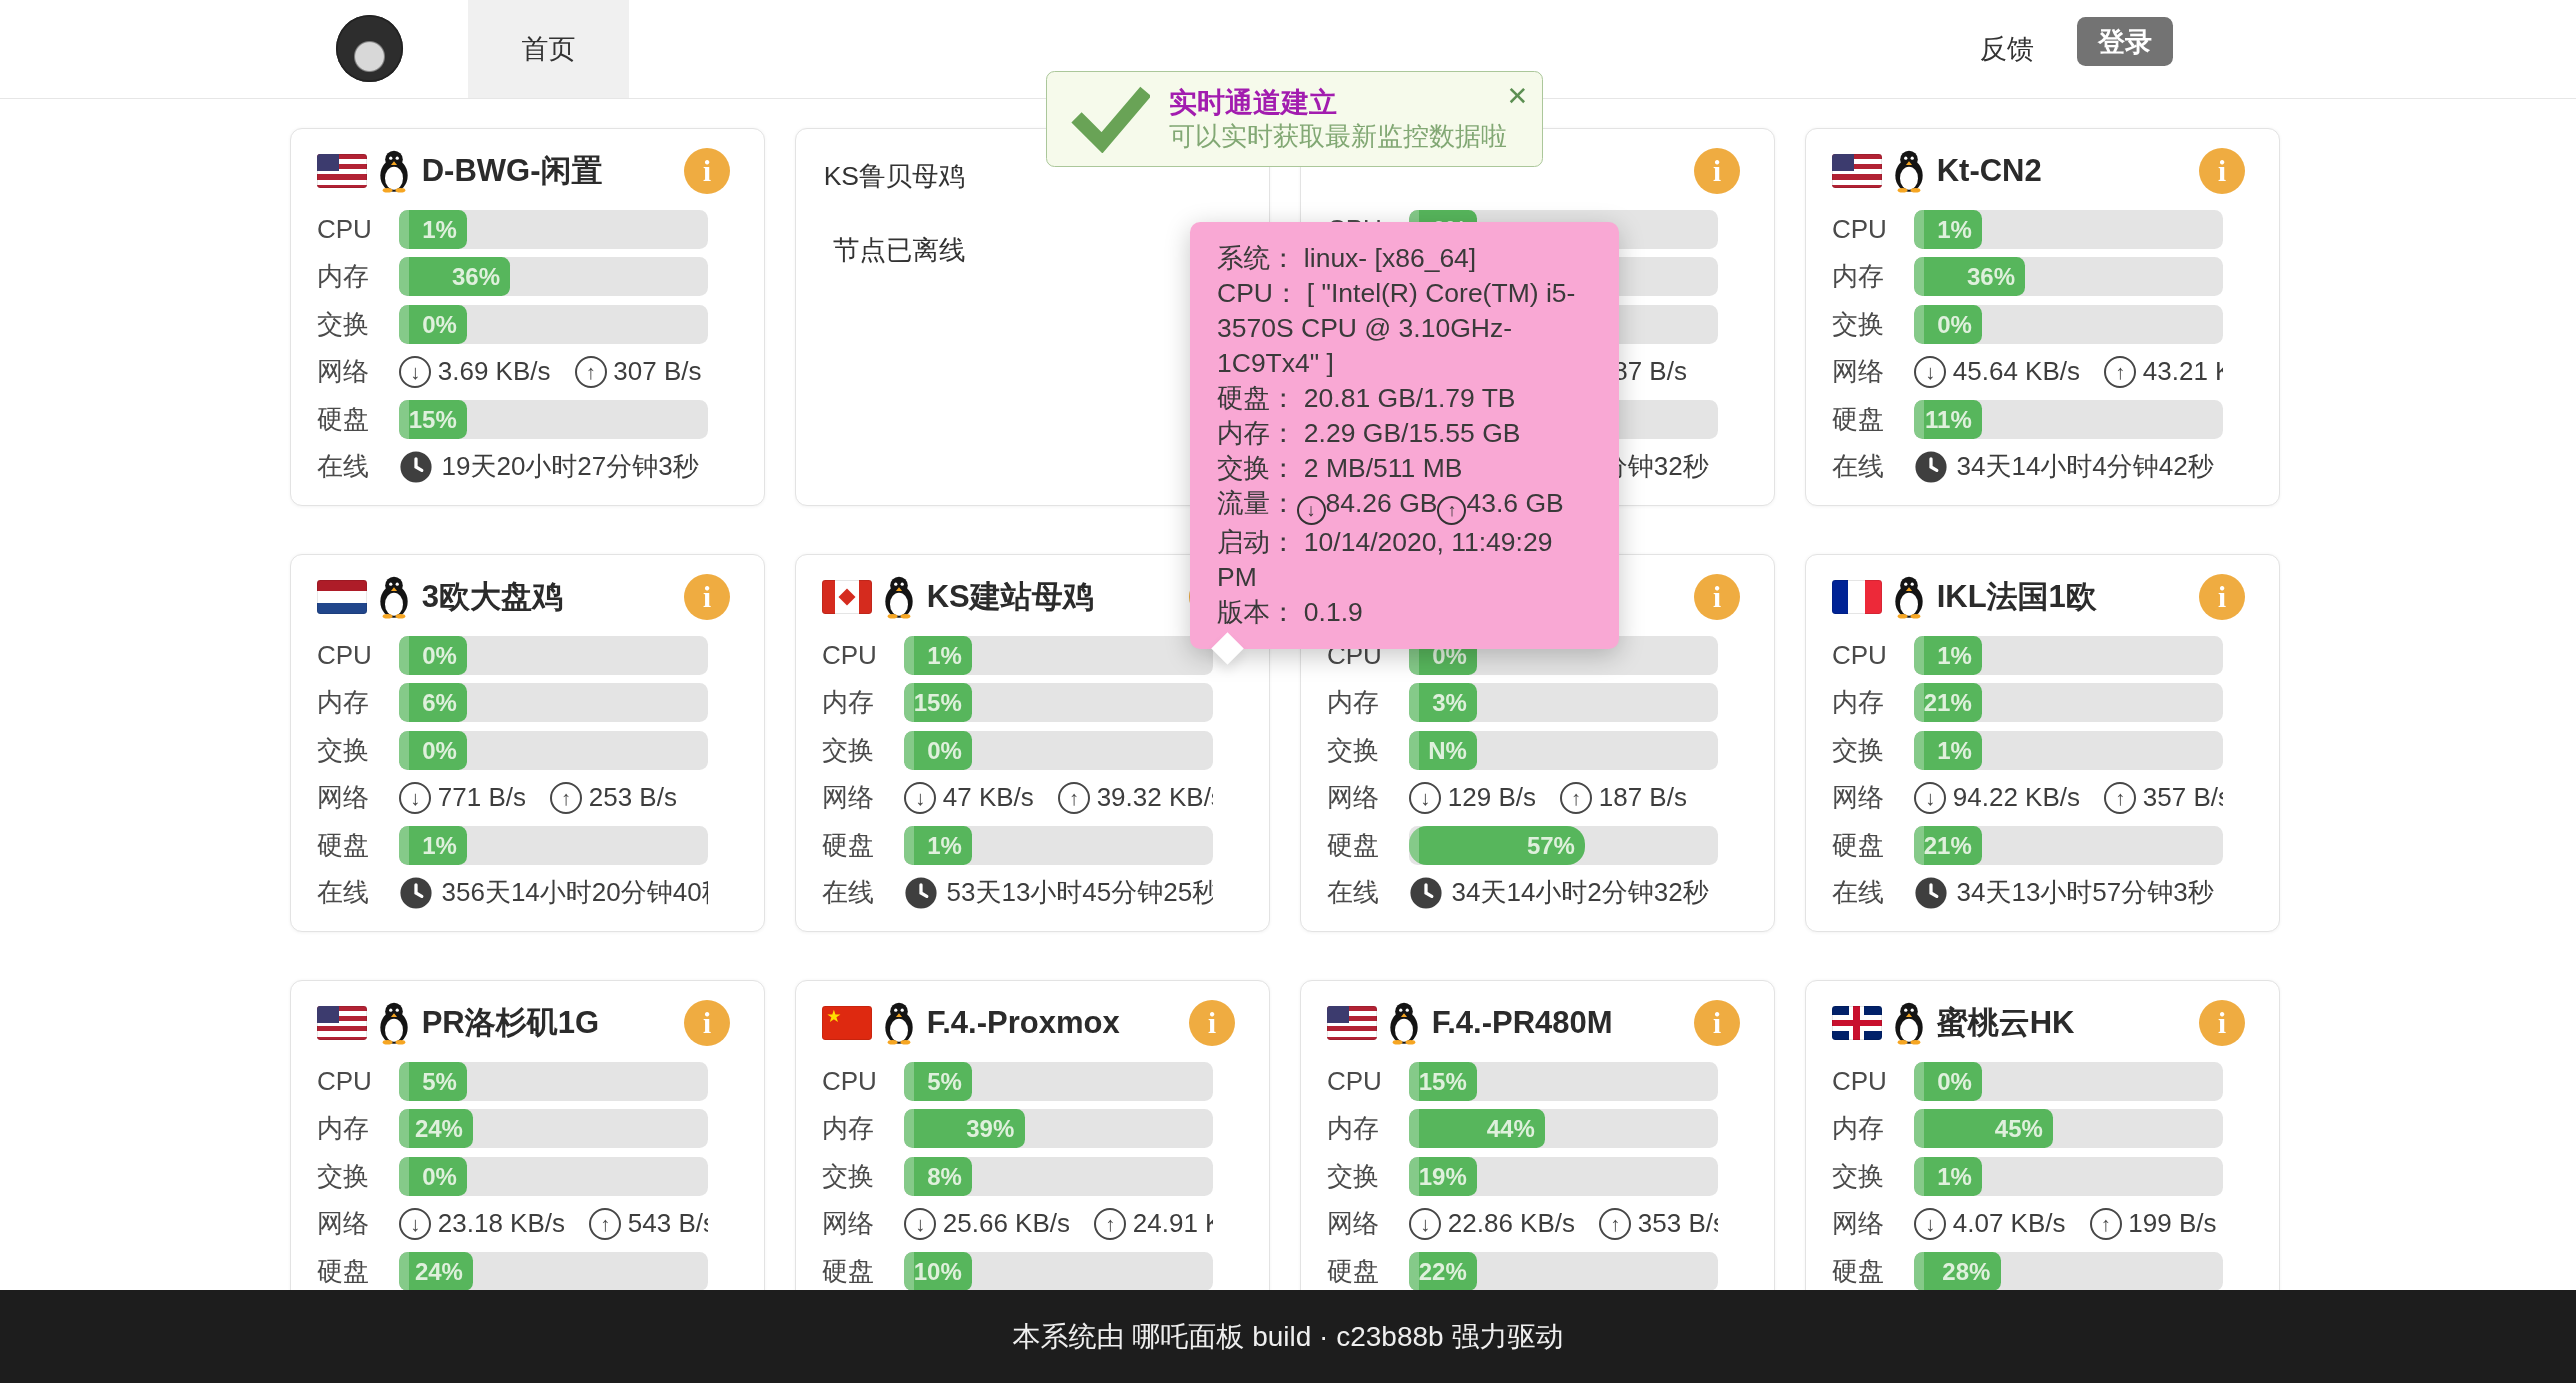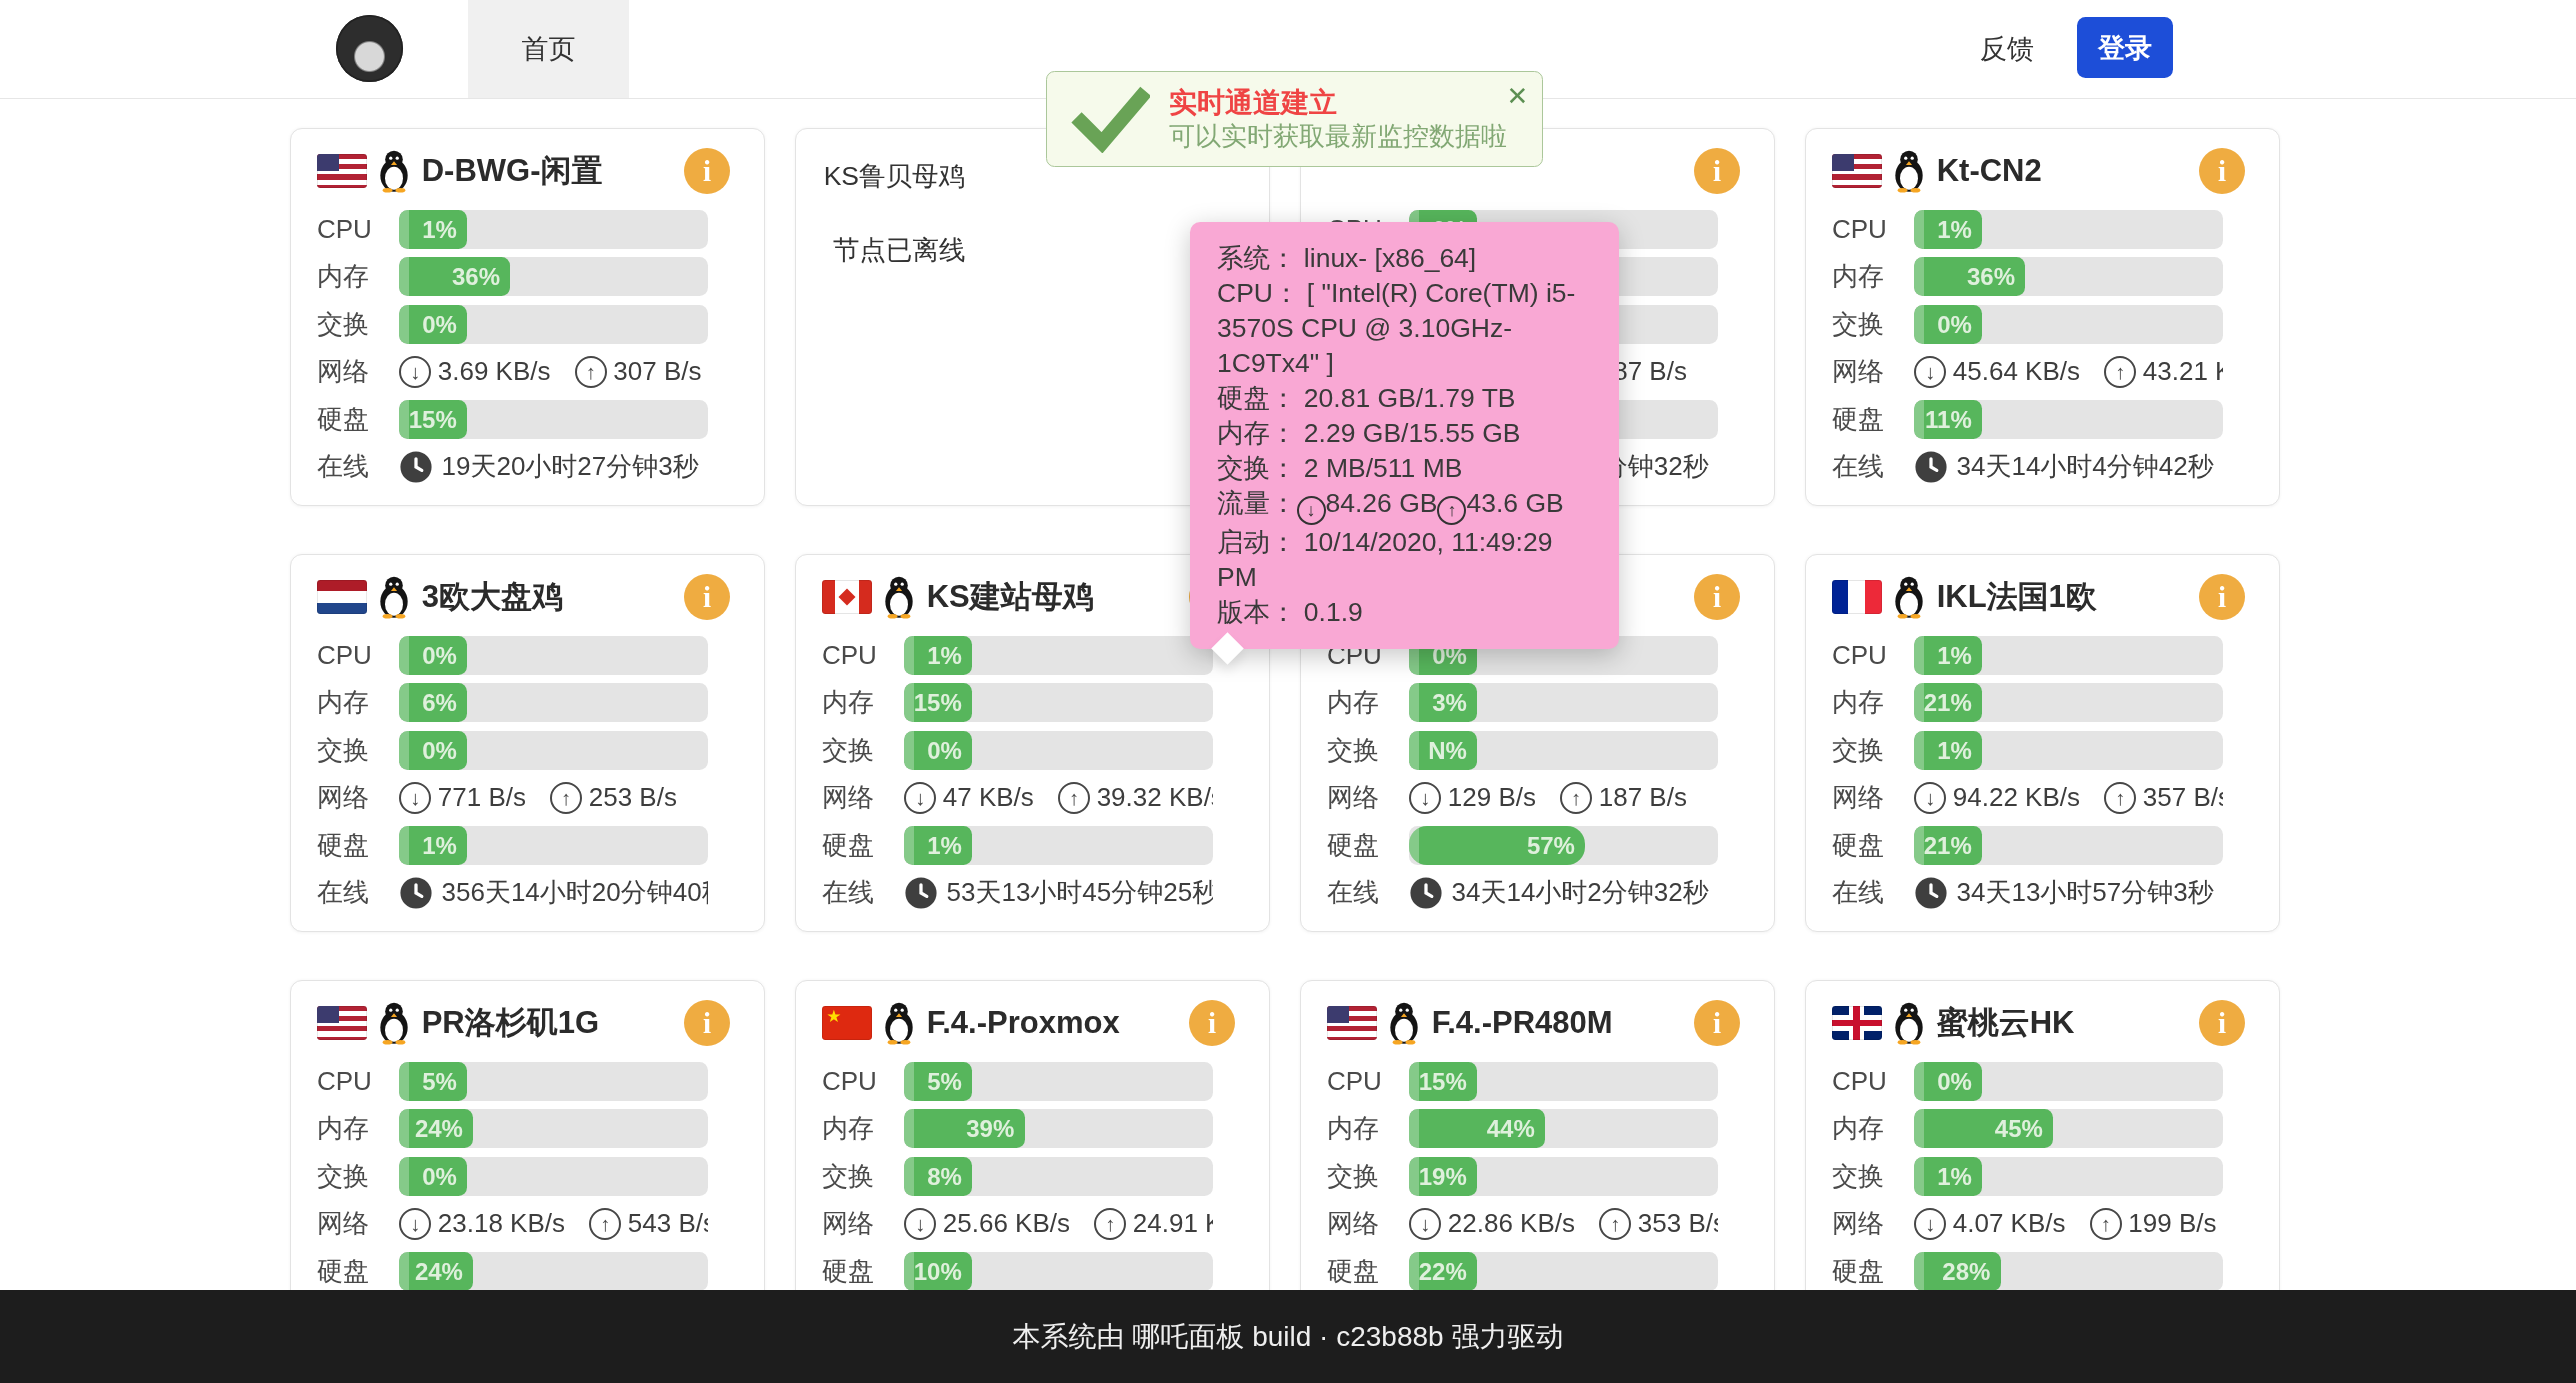--- a/index.html
+++ b/index.html
@@ -10,22 +10,22 @@
   
   .nav{position:absolute;left:0;top:0;width:2576px;height:98px;background:#fff;
        border-bottom:1.7px solid #e6e6e6;z-index:10;}
   .logo{position:absolute;left:336px;top:15.4px;width:67px;height:67px;border-radius:50%;
         background:radial-gradient(circle at 50% 62%, #d8d8d8 0 26%, #2d2d2d 30%);
         box-shadow:inset 0 0 0 1.7px #222;}
   .tab-home{position:absolute;left:468px;top:0;width:161px;height:98px;background:#f0f0f0;
         display:flex;align-items:center;justify-content:center;font-size:27px;color:#333;cursor:pointer;}
   .feedback{position:absolute;left:1980px;top:0;height:98px;display:flex;align-items:center;
         font-size:27px;color:#333;cursor:pointer;}
-  .login-btn{position:absolute;left:2077px;top:17px;width:96px;height:61px;border:none;border-radius:8.5px;
-        background:#1d4ed8;color:#fff;font-size:27px;font-weight:bold;display:flex;align-items:center;justify-content:center;cursor:pointer;}
+  .login-btn{position:absolute;left:2077px;top:17px;width:96px;height:49px;border:none;border-radius:8.5px;
+        background:#737373;color:#fff;font-size:27px;font-weight:bold;display:flex;align-items:center;justify-content:center;cursor:pointer;}
   
   .cards{position:absolute;left:290px;top:128px;width:1990px;display:grid;
          grid-template-columns:repeat(4,475px);grid-auto-rows:378px;column-gap:30px;row-gap:48px;z-index:1;}
   .card{background:#fff;border:1.7px solid #e3e3e3;border-radius:12px;box-sizing:border-box;
         padding:17px 56px 15.4px 26px;position:relative;box-shadow:0 0.9px 3.4px rgba(0,0,0,.05);}
   .card-head{display:flex;align-items:center;height:50px;margin-bottom:13.7px;}
   .flag{width:50px;height:34px;border-radius:3.4px;position:relative;overflow:hidden;flex:none;
         box-shadow:inset 0 0 0 0.9px rgba(0,0,0,.10);margin-right:8.5px;}
   .flag-us{background:repeating-linear-gradient(180deg,#b22234 0 5.1px,#fff 5.1px 10.2px);}
   .flag-us::after{content:"";position:absolute;left:0;top:0;width:22px;height:17px;background:#3c3b6e;}
@@ -64,21 +64,21 @@
         box-sizing:border-box;margin-right:6.8px;}
   .gap28{margin-left:24px;}
   .clockwrap{flex:none;margin-right:8.5px;display:inline-flex;}
   .offline-name{font-size:26.5px;color:#333;margin:12px 0 0 1.7px;}
   .offline-text{font-size:26.5px;color:#333;margin:38px 0 0 11px;}
   
   .toast{position:absolute;left:1046px;top:71px;width:497px;height:96px;z-index:40;
         background:#f6faeb;border:1.7px solid #abc79a;border-radius:8.5px;box-sizing:border-box;
         display:flex;align-items:center;}
   .toast-check{flex:none;margin:0 19px 0 24px;}
-  .toast-title{font-size:28px;font-weight:bold;color:#ef4444;line-height:1.25;}
+  .toast-title{font-size:28px;font-weight:bold;color:#a21caf;line-height:1.25;}
   .toast-msg{font-size:26px;color:#82a874;line-height:1.3;}
   .toast-close{position:absolute;right:13.7px;top:8.5px;font-size:26px;font-weight:bold;color:#5c8f52;cursor:pointer;}
   
   .tooltip{position:absolute;left:1190px;top:222px;width:429px;z-index:30;background:#f9a8d4;border-radius:10.2px;
         box-shadow:0 6.8px 26px rgba(0,0,0,.22);box-sizing:border-box;padding:19px 27px;}
   .tooltip::after{content:"";position:absolute;left:26px;bottom:-11px;width:23px;height:23px;background:#fff;
         transform:rotate(45deg);box-shadow:5.1px 5.1px 10.2px rgba(0,0,0,.08);}
   .tip-row{font-size:26.5px;color:#3a3a3a;line-height:35px;}
   .tip-circ{display:inline-flex;width:29px;height:29px;border:2.6px solid #333;border-radius:50%;
         align-items:center;justify-content:center;font-size:18px;font-weight:bold;color:#333;

